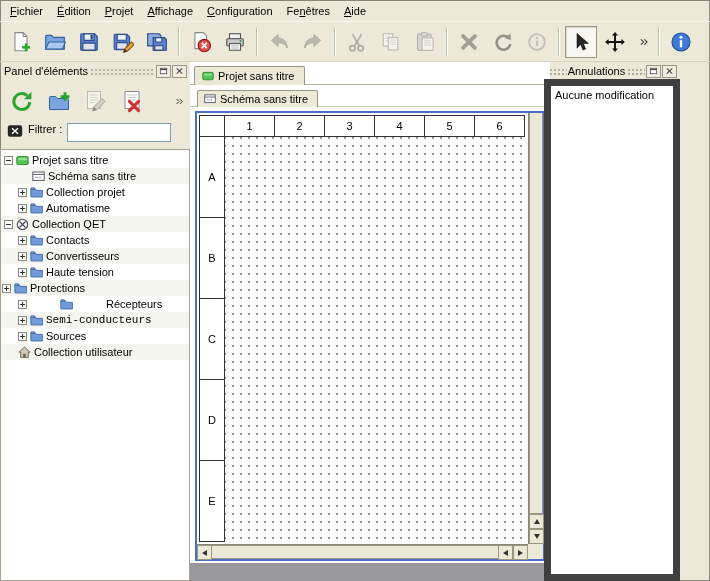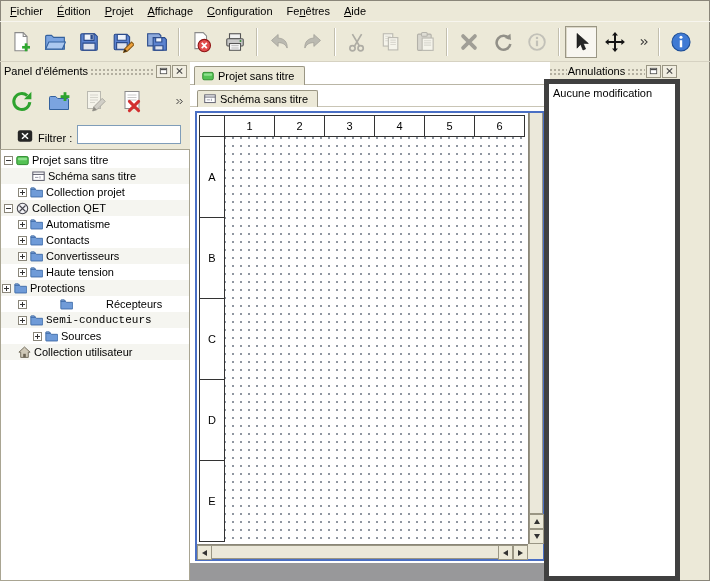--- a/index.html
+++ b/index.html
@@ -42,21 +42,21 @@
     background-size:4px 4px; background-position:1px 1px; }
   .dock-btn { width:15px; height:13px; display:flex; align-items:center; justify-content:center;
     border:1px solid #9a9684; background:#f1eee1; }
 
   .ep-toolbar { height:44px; display:flex; align-items:center; gap:7px; padding:4px 4px 4px 7px; }
   .ep-btn { width:30px; height:30px; display:flex; align-items:center; justify-content:center; }
   .ep-btn .icon { width:24px; height:24px; }
   .ep-overflow { margin-left:auto; width:16px; height:30px; display:flex; align-items:center; justify-content:center; }
   .ep-overflow .icon { width:13px; height:13px; }
 
-  .filter-row { height:26px; display:flex; align-items:flex-end; gap:5px; padding:0 4px 5px 17px; }
+  .filter-row { height:26px; display:flex; align-items:flex-start; gap:5px; padding:0 4px 5px 7px; }
   .filter-row .icon { width:16px; height:16px; }
   .filter-input { width:104px; height:19px; border:1px solid #7f9db9; background:#fff; font:inherit; padding:1px 3px; }
 
   .tree { flex:1; background:#fff; border:1px solid #a9a592; overflow:hidden; padding-top:2px; }
   .tree-row { height:16px; display:flex; align-items:center; white-space:nowrap; }
   .tree-row.alt { background:#f5f5f0; }
   .tree-row .icon { width:13px; height:13px; min-width:13px; }
   .tree-label { margin-left:3px; }
   .expander { width:9px; height:9px; min-width:9px; border:1px solid #8a867a; background:#fff;
     margin-right:3px; position:relative; }
@@ -97,21 +97,21 @@
   .hthumb { flex:1; background:#ebe8da; border:1px solid #9a9684; border-left:none; border-right:none; }
   .sb-btn { width:15px; height:15px; min-width:15px; min-height:14px; background:#ece9d8;
     border:1px solid #9a9684; display:flex; align-items:center; justify-content:center; }
   .sb-corner { position:absolute; right:0; bottom:0; width:15px; height:15px; background:#ece9d8; }
   .tri { width:0; height:0; display:block; }
   .tri-up    { border-left:3.5px solid transparent; border-right:3.5px solid transparent; border-bottom:5px solid #333; }
   .tri-down  { border-left:3.5px solid transparent; border-right:3.5px solid transparent; border-top:5px solid #333; }
   .tri-left  { border-top:3.5px solid transparent; border-bottom:3.5px solid transparent; border-right:5px solid #333; }
   .tri-right { border-top:3.5px solid transparent; border-bottom:3.5px solid transparent; border-left:5px solid #333; }
 
-  .undo-list { flex:1; background:#fff; border:5px solid #404040; padding:3px 4px; }
+  .undo-list { flex:1; background:#fff; border:7px solid #404040; padding:3px 4px; }
 </style>
 </head>
 <body>
 
 <div class="menubar">
     <div class="menu-item"><u>F</u>ichier</div>
     <div class="menu-item"><u>É</u>dition</div>
     <div class="menu-item"><u>P</u>rojet</div>
     <div class="menu-item"><u>A</u>ffichage</div>
     <div class="menu-item"><u>C</u>onfiguration</div>
@@ -395,101 +395,101 @@
       <div class="tree-row" style="padding-left: 17px;">
         <span class="expander exp-plus"></span>
         <span class="icon">
           <svg xmlns="http://www.w3.org/2000/svg" viewBox="0 0 13 13">
             <path d="M.8 3h4.4l1.2 1.3h5.8a.6.6 0 0 1 .6.6v5.5a.6.6 0 0 1-.6.6H1.4a.6.6 0 0 1-.6-.6z" fill="#6f9bd8" stroke="#33619e" stroke-width=".8"></path>
             <path d="M.8 3v-.6a.6.6 0 0 1 .6-.6h2.9l1 1.2z" fill="#a8c6ee" stroke="#33619e" stroke-width=".8"></path>
           </svg>
         </span>
         <span class="tree-label">Collection projet</span>
       </div>
+      <div class="tree-row" style="padding-left: 17px;">
+        <span class="expander exp-plus"></span>
+        <span class="icon">
+          <svg xmlns="http://www.w3.org/2000/svg" viewBox="0 0 13 13">
+            <path d="M.8 3h4.4l1.2 1.3h5.8a.6.6 0 0 1 .6.6v5.5a.6.6 0 0 1-.6.6H1.4a.6.6 0 0 1-.6-.6z" fill="#6f9bd8" stroke="#33619e" stroke-width=".8"></path>
+            <path d="M.8 3v-.6a.6.6 0 0 1 .6-.6h2.9l1 1.2z" fill="#a8c6ee" stroke="#33619e" stroke-width=".8"></path>
+          </svg>
+        </span>
+        <span class="tree-label">Automatisme</span>
+      </div>
       <div class="tree-row alt" style="padding-left: 3px;">
         <span class="expander exp-minus"></span>
         <span class="icon">
           <svg xmlns="http://www.w3.org/2000/svg" viewBox="0 0 13 13">
             <circle cx="6.5" cy="6.5" r="5.2" fill="#f2f2f6" stroke="#46464e" stroke-width="1.1"></circle>
             <path d="M3.5 3.5l6 6M9.5 3.5l-6 6" stroke="#46464e" stroke-width="1.1"></path>
           </svg>
         </span>
         <span class="tree-label">Collection QET</span>
       </div>
       <div class="tree-row" style="padding-left: 17px;">
         <span class="expander exp-plus"></span>
         <span class="icon">
           <svg xmlns="http://www.w3.org/2000/svg" viewBox="0 0 13 13">
             <path d="M.8 3h4.4l1.2 1.3h5.8a.6.6 0 0 1 .6.6v5.5a.6.6 0 0 1-.6.6H1.4a.6.6 0 0 1-.6-.6z" fill="#6f9bd8" stroke="#33619e" stroke-width=".8"></path>
             <path d="M.8 3v-.6a.6.6 0 0 1 .6-.6h2.9l1 1.2z" fill="#a8c6ee" stroke="#33619e" stroke-width=".8"></path>
           </svg>
         </span>
-        <span class="tree-label">Automatisme</span>
+        <span class="tree-label">Contacts</span>
+      </div>
+      <div class="tree-row alt" style="padding-left: 17px;">
+        <span class="expander exp-plus"></span>
+        <span class="icon">
+          <svg xmlns="http://www.w3.org/2000/svg" viewBox="0 0 13 13">
+            <path d="M.8 3h4.4l1.2 1.3h5.8a.6.6 0 0 1 .6.6v5.5a.6.6 0 0 1-.6.6H1.4a.6.6 0 0 1-.6-.6z" fill="#6f9bd8" stroke="#33619e" stroke-width=".8"></path>
+            <path d="M.8 3v-.6a.6.6 0 0 1 .6-.6h2.9l1 1.2z" fill="#a8c6ee" stroke="#33619e" stroke-width=".8"></path>
+          </svg>
+        </span>
+        <span class="tree-label">Convertisseurs</span>
       </div>
       <div class="tree-row" style="padding-left: 17px;">
         <span class="expander exp-plus"></span>
         <span class="icon">
           <svg xmlns="http://www.w3.org/2000/svg" viewBox="0 0 13 13">
             <path d="M.8 3h4.4l1.2 1.3h5.8a.6.6 0 0 1 .6.6v5.5a.6.6 0 0 1-.6.6H1.4a.6.6 0 0 1-.6-.6z" fill="#6f9bd8" stroke="#33619e" stroke-width=".8"></path>
             <path d="M.8 3v-.6a.6.6 0 0 1 .6-.6h2.9l1 1.2z" fill="#a8c6ee" stroke="#33619e" stroke-width=".8"></path>
           </svg>
         </span>
-        <span class="tree-label">Contacts</span>
-      </div>
-      <div class="tree-row alt" style="padding-left: 17px;">
-        <span class="expander exp-plus"></span>
-        <span class="icon">
-          <svg xmlns="http://www.w3.org/2000/svg" viewBox="0 0 13 13">
-            <path d="M.8 3h4.4l1.2 1.3h5.8a.6.6 0 0 1 .6.6v5.5a.6.6 0 0 1-.6.6H1.4a.6.6 0 0 1-.6-.6z" fill="#6f9bd8" stroke="#33619e" stroke-width=".8"></path>
-            <path d="M.8 3v-.6a.6.6 0 0 1 .6-.6h2.9l1 1.2z" fill="#a8c6ee" stroke="#33619e" stroke-width=".8"></path>
-          </svg>
-        </span>
-        <span class="tree-label">Convertisseurs</span>
+        <span class="tree-label">Haute tension</span>
+      </div>
+      <div class="tree-row alt" style="padding-left: 1px;">
+        <span class="expander exp-plus"></span>
+        <span class="icon">
+          <svg xmlns="http://www.w3.org/2000/svg" viewBox="0 0 13 13">
+            <path d="M.8 3h4.4l1.2 1.3h5.8a.6.6 0 0 1 .6.6v5.5a.6.6 0 0 1-.6.6H1.4a.6.6 0 0 1-.6-.6z" fill="#6f9bd8" stroke="#33619e" stroke-width=".8"></path>
+            <path d="M.8 3v-.6a.6.6 0 0 1 .6-.6h2.9l1 1.2z" fill="#a8c6ee" stroke="#33619e" stroke-width=".8"></path>
+          </svg>
+        </span>
+        <span class="tree-label">Protections</span>
+      </div>
+      <div class="tree-row" style="padding-left: 17px; gap: 30px;">
+        <span class="expander exp-plus"></span>
+        <span class="icon">
+          <svg xmlns="http://www.w3.org/2000/svg" viewBox="0 0 13 13">
+            <path d="M.8 3h4.4l1.2 1.3h5.8a.6.6 0 0 1 .6.6v5.5a.6.6 0 0 1-.6.6H1.4a.6.6 0 0 1-.6-.6z" fill="#6f9bd8" stroke="#33619e" stroke-width=".8"></path>
+            <path d="M.8 3v-.6a.6.6 0 0 1 .6-.6h2.9l1 1.2z" fill="#a8c6ee" stroke="#33619e" stroke-width=".8"></path>
+          </svg>
+        </span>
+        <span class="tree-label">Récepteurs</span>
+      </div>
+      <div class="tree-row alt" style="padding-left: 17px; font-family: Liberation Mono, monospace;">
+        <span class="expander exp-plus"></span>
+        <span class="icon">
+          <svg xmlns="http://www.w3.org/2000/svg" viewBox="0 0 13 13">
+            <path d="M.8 3h4.4l1.2 1.3h5.8a.6.6 0 0 1 .6.6v5.5a.6.6 0 0 1-.6.6H1.4a.6.6 0 0 1-.6-.6z" fill="#6f9bd8" stroke="#33619e" stroke-width=".8"></path>
+            <path d="M.8 3v-.6a.6.6 0 0 1 .6-.6h2.9l1 1.2z" fill="#a8c6ee" stroke="#33619e" stroke-width=".8"></path>
+          </svg>
+        </span>
+        <span class="tree-label">Semi-conducteurs</span>
       </div>
       <div class="tree-row" style="padding-left: 17px;">
-        <span class="expander exp-plus"></span>
-        <span class="icon">
-          <svg xmlns="http://www.w3.org/2000/svg" viewBox="0 0 13 13">
-            <path d="M.8 3h4.4l1.2 1.3h5.8a.6.6 0 0 1 .6.6v5.5a.6.6 0 0 1-.6.6H1.4a.6.6 0 0 1-.6-.6z" fill="#6f9bd8" stroke="#33619e" stroke-width=".8"></path>
-            <path d="M.8 3v-.6a.6.6 0 0 1 .6-.6h2.9l1 1.2z" fill="#a8c6ee" stroke="#33619e" stroke-width=".8"></path>
-          </svg>
-        </span>
-        <span class="tree-label">Haute tension</span>
-      </div>
-      <div class="tree-row alt" style="padding-left: 1px;">
-        <span class="expander exp-plus"></span>
-        <span class="icon">
-          <svg xmlns="http://www.w3.org/2000/svg" viewBox="0 0 13 13">
-            <path d="M.8 3h4.4l1.2 1.3h5.8a.6.6 0 0 1 .6.6v5.5a.6.6 0 0 1-.6.6H1.4a.6.6 0 0 1-.6-.6z" fill="#6f9bd8" stroke="#33619e" stroke-width=".8"></path>
-            <path d="M.8 3v-.6a.6.6 0 0 1 .6-.6h2.9l1 1.2z" fill="#a8c6ee" stroke="#33619e" stroke-width=".8"></path>
-          </svg>
-        </span>
-        <span class="tree-label">Protections</span>
-      </div>
-      <div class="tree-row" style="padding-left: 17px; gap: 30px;">
-        <span class="expander exp-plus"></span>
-        <span class="icon">
-          <svg xmlns="http://www.w3.org/2000/svg" viewBox="0 0 13 13">
-            <path d="M.8 3h4.4l1.2 1.3h5.8a.6.6 0 0 1 .6.6v5.5a.6.6 0 0 1-.6.6H1.4a.6.6 0 0 1-.6-.6z" fill="#6f9bd8" stroke="#33619e" stroke-width=".8"></path>
-            <path d="M.8 3v-.6a.6.6 0 0 1 .6-.6h2.9l1 1.2z" fill="#a8c6ee" stroke="#33619e" stroke-width=".8"></path>
-          </svg>
-        </span>
-        <span class="tree-label">Récepteurs</span>
-      </div>
-      <div class="tree-row alt" style="padding-left: 17px; font-family: Liberation Mono, monospace;">
-        <span class="expander exp-plus"></span>
-        <span class="icon">
-          <svg xmlns="http://www.w3.org/2000/svg" viewBox="0 0 13 13">
-            <path d="M.8 3h4.4l1.2 1.3h5.8a.6.6 0 0 1 .6.6v5.5a.6.6 0 0 1-.6.6H1.4a.6.6 0 0 1-.6-.6z" fill="#6f9bd8" stroke="#33619e" stroke-width=".8"></path>
-            <path d="M.8 3v-.6a.6.6 0 0 1 .6-.6h2.9l1 1.2z" fill="#a8c6ee" stroke="#33619e" stroke-width=".8"></path>
-          </svg>
-        </span>
-        <span class="tree-label">Semi-conducteurs</span>
-      </div>
-      <div class="tree-row" style="padding-left: 32px;">
         <span class="expander exp-plus"></span>
         <span class="icon">
           <svg xmlns="http://www.w3.org/2000/svg" viewBox="0 0 13 13">
             <path d="M.8 3h4.4l1.2 1.3h5.8a.6.6 0 0 1 .6.6v5.5a.6.6 0 0 1-.6.6H1.4a.6.6 0 0 1-.6-.6z" fill="#6f9bd8" stroke="#33619e" stroke-width=".8"></path>
             <path d="M.8 3v-.6a.6.6 0 0 1 .6-.6h2.9l1 1.2z" fill="#a8c6ee" stroke="#33619e" stroke-width=".8"></path>
           </svg>
         </span>
         <span class="tree-label">Sources</span>
       </div>
       <div class="tree-row alt" style="padding-left: 3px;">

